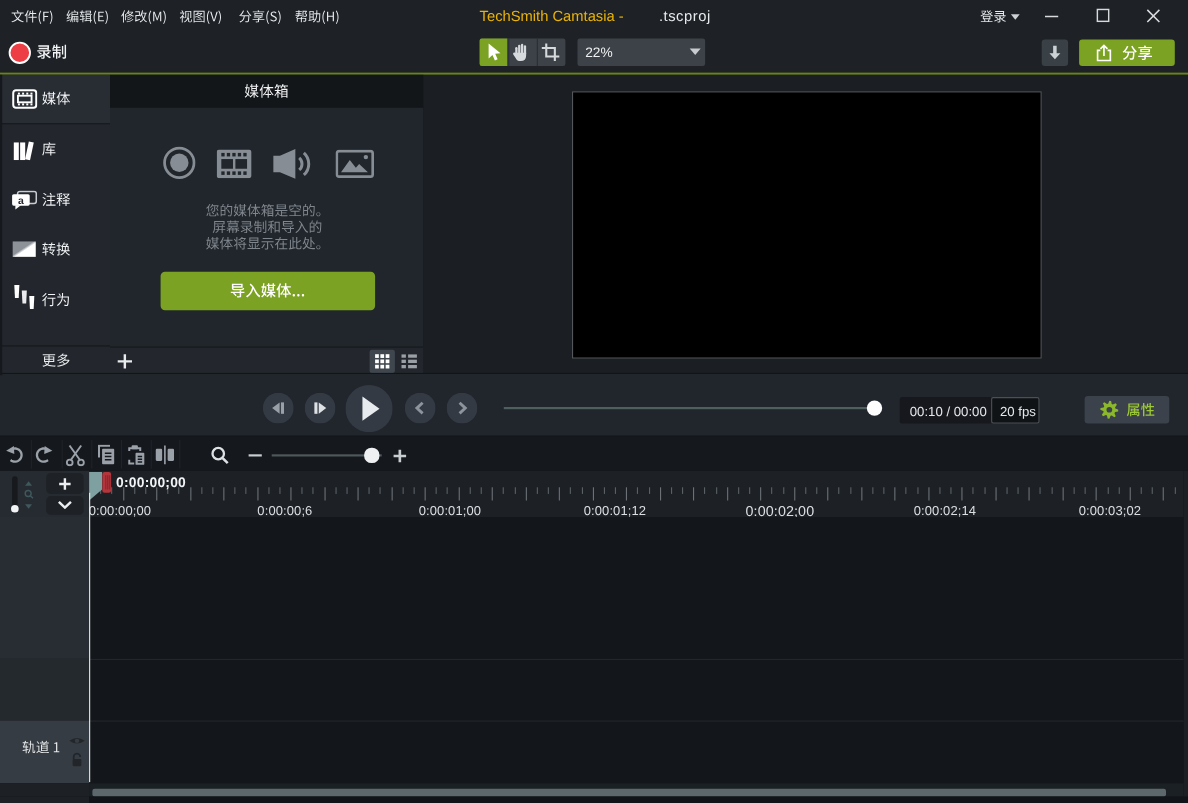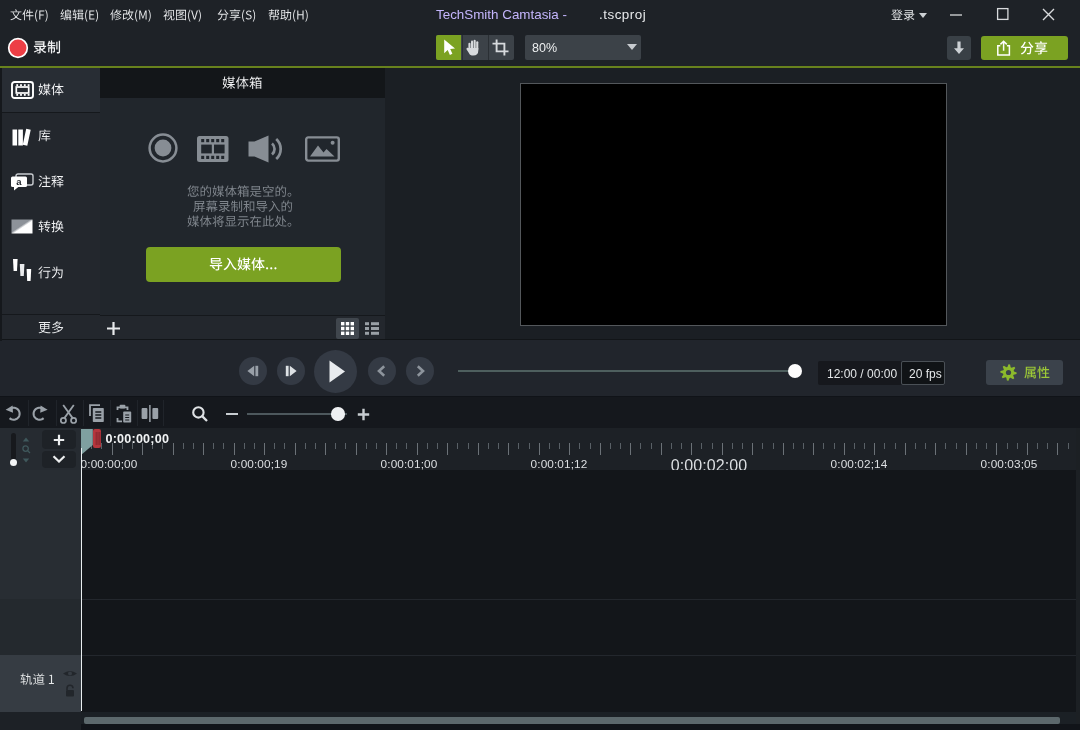--- a/index.html
+++ b/index.html
@@ -14,21 +14,21 @@
     </svg>
     <svg width="39" height="16" viewBox="0 0 39 16" style="position:absolute;left:163.0px;top:7.9px;overflow:visible">
       <path transform="translate(0,11.4) scale(0.012000)" fill="#e8eaec" d="M450 -791V-259H523V-725H832V-259H907V-791ZM154 -804C190 -765 229 -710 247 -673L308 -713C290 -748 250 -800 211 -838ZM637 -649V-454C637 -297 607 -106 354 25C369 37 393 65 402 81C552 2 631 -105 671 -214V-20C671 47 698 65 766 65H857C944 65 955 24 965 -133C946 -138 921 -148 902 -163C898 -19 893 8 858 8H777C749 8 741 0 741 -28V-276H690C705 -337 709 -397 709 -452V-649ZM63 -668V-599H305C247 -472 142 -347 39 -277C50 -263 68 -225 74 -204C113 -233 152 -269 190 -310V79H261V-352C296 -307 339 -250 359 -219L407 -279C388 -301 318 -381 280 -422C328 -490 369 -566 397 -644L357 -671L343 -668ZM1375.0 -279C1455.0 -262 1557.0 -227 1613.0 -199L1644.0 -250C1588.0 -276 1487.0 -309 1407.0 -325ZM1275.0 -152C1413.0 -135 1586.0 -95 1682.0 -61L1715.0 -117C1618.0 -149 1445.0 -188 1310.0 -203ZM1084.0 -796V80H1156.0V38H1842.0V80H1917.0V-796ZM1156.0 -29V-728H1842.0V-29ZM1414.0 -708C1364.0 -626 1278.0 -548 1192.0 -497C1208.0 -487 1234.0 -464 1245.0 -452C1275.0 -472 1306.0 -496 1337.0 -523C1367.0 -491 1404.0 -461 1444.0 -434C1359.0 -394 1263.0 -364 1174.0 -346C1187.0 -332 1203.0 -303 1210.0 -285C1308.0 -308 1413.0 -345 1508.0 -396C1591.0 -351 1686.0 -317 1781.0 -296C1790.0 -314 1809.0 -340 1823.0 -353C1735.0 -369 1647.0 -396 1569.0 -432C1644.0 -481 1707.0 -538 1749.0 -606L1706.0 -631L1695.0 -628H1436.0C1451.0 -647 1465.0 -666 1477.0 -686ZM1378.0 -563 1385.0 -570H1644.0C1608.0 -531 1560.0 -496 1506.0 -465C1455.0 -494 1411.0 -527 1378.0 -563ZM2239.0 196 2295.0 171C2209.0 29 2168.0 -141 2168.0 -311C2168.0 -480 2209.0 -649 2295.0 -792L2239.0 -818C2147.0 -668 2092.0 -507 2092.0 -311C2092.0 -114 2147.0 47 2239.0 196ZM2573.0 0H2680.0L2913.0 -733H2819.0L2701.0 -336C2676.0 -250 2658.0 -180 2630.0 -94H2626.0C2599.0 -180 2580.0 -250 2555.0 -336L2436.0 -733H2339.0ZM3012.0 196C3104.0 47 3159.0 -114 3159.0 -311C3159.0 -507 3104.0 -668 3012.0 -818L2955.0 -792C3041.0 -649 3084.0 -480 3084.0 -311C3084.0 -141 3041.0 29 2955.0 171Z"></path>
     </svg>
     <svg width="39" height="16" viewBox="0 0 39 16" style="position:absolute;left:216.5px;top:7.9px;overflow:visible">
       <path transform="translate(0,11.4) scale(0.012000)" fill="#e8eaec" d="M673 -822 604 -794C675 -646 795 -483 900 -393C915 -413 942 -441 961 -456C857 -534 735 -687 673 -822ZM324 -820C266 -667 164 -528 44 -442C62 -428 95 -399 108 -384C135 -406 161 -430 187 -457V-388H380C357 -218 302 -59 65 19C82 35 102 64 111 83C366 -9 432 -190 459 -388H731C720 -138 705 -40 680 -14C670 -4 658 -2 637 -2C614 -2 552 -2 487 -8C501 13 510 45 512 67C575 71 636 72 670 69C704 66 727 59 748 34C783 -5 796 -119 811 -426C812 -436 812 -462 812 -462H192C277 -553 352 -670 404 -798ZM1265.0 -567H1737.0V-477H1265.0ZM1190.0 -623V-421H1816.0V-623ZM1783.0 -361 1763.0 -360H1148.0V-299H1663.0C1600.0 -275 1526.0 -253 1460.0 -238L1459.0 -179H1054.0V-113H1459.0V1C1459.0 15 1454.0 19 1436.0 20C1418.0 21 1350.0 22 1281.0 19C1292.0 38 1303.0 62 1308.0 82C1398.0 82 1455.0 82 1490.0 73C1526.0 63 1538.0 45 1538.0 3V-113H1948.0V-179H1538.0V-204C1649.0 -232 1765.0 -273 1850.0 -321L1800.0 -364ZM1432.0 -833C1444.0 -809 1457.0 -780 1467.0 -753H1064.0V-688H1935.0V-753H1551.0C1540.0 -783 1524.0 -819 1507.0 -847ZM2239.0 196 2295.0 171C2209.0 29 2168.0 -141 2168.0 -311C2168.0 -480 2209.0 -649 2295.0 -792L2239.0 -818C2147.0 -668 2092.0 -507 2092.0 -311C2092.0 -114 2147.0 47 2239.0 196ZM2642.0 13C2795.0 13 2891.0 -79 2891.0 -195C2891.0 -304 2825.0 -354 2740.0 -391L2636.0 -436C2579.0 -460 2514.0 -487 2514.0 -559C2514.0 -624 2568.0 -665 2651.0 -665C2719.0 -665 2773.0 -639 2818.0 -597L2866.0 -656C2815.0 -709 2738.0 -746 2651.0 -746C2518.0 -746 2420.0 -665 2420.0 -552C2420.0 -445 2501.0 -393 2569.0 -364L2674.0 -318C2744.0 -287 2797.0 -263 2797.0 -187C2797.0 -116 2740.0 -68 2643.0 -68C2567.0 -68 2493.0 -104 2441.0 -159L2386.0 -95C2449.0 -29 2538.0 13 2642.0 13ZM3033.0 196C3125.0 47 3180.0 -114 3180.0 -311C3180.0 -507 3125.0 -668 3033.0 -818L2976.0 -792C3062.0 -649 3105.0 -480 3105.0 -311C3105.0 -141 3062.0 29 2976.0 171Z"></path>
     </svg>
     <svg width="41" height="16" viewBox="0 0 41 16" style="position:absolute;left:268.0px;top:7.9px;overflow:visible">
       <path transform="translate(0,11.4) scale(0.012000)" fill="#e8eaec" d="M274 -840V-761H66V-700H274V-627H87V-568H274V-544C274 -528 272 -510 266 -490H50V-429H237C206 -384 154 -340 69 -311C86 -297 110 -273 122 -257C231 -300 291 -366 322 -429H540V-490H344C348 -510 350 -528 350 -544V-568H513V-627H350V-700H534V-761H350V-840ZM584 -798V-303H656V-733H827C800 -690 767 -640 734 -596C822 -547 855 -502 855 -466C855 -445 848 -431 830 -423C818 -419 803 -416 788 -415C759 -413 723 -414 680 -418C692 -401 702 -374 704 -355C743 -351 786 -352 820 -355C840 -357 863 -363 880 -371C913 -389 930 -417 929 -461C929 -506 900 -554 814 -607C856 -657 900 -718 938 -770L886 -801L873 -798ZM150 -262V26H226V-194H458V78H536V-194H789V-58C789 -45 785 -41 768 -40C752 -40 693 -40 629 -41C639 -23 651 4 655 24C739 24 792 24 824 13C856 2 866 -19 866 -56V-262H536V-341H458V-262ZM1633.0 -840C1633.0 -763 1633.0 -686 1631.0 -613H1466.0V-542H1628.0C1614.0 -300 1563.0 -93 1371.0 26C1389.0 39 1414.0 64 1426.0 82C1630.0 -52 1685.0 -279 1700.0 -542H1856.0C1847.0 -176 1837.0 -42 1811.0 -11C1802.0 1 1791.0 4 1773.0 4C1752.0 4 1700.0 3 1643.0 -1C1656.0 19 1664.0 50 1666.0 71C1719.0 74 1773.0 75 1804.0 72C1836.0 69 1857.0 60 1876.0 33C1909.0 -10 1919.0 -153 1929.0 -576C1929.0 -585 1929.0 -613 1929.0 -613H1703.0C1706.0 -687 1706.0 -763 1706.0 -840ZM1034.0 -95 1048.0 -18C1168.0 -46 1336.0 -85 1494.0 -122L1488.0 -190L1433.0 -178V-791H1106.0V-109ZM1174.0 -123V-295H1362.0V-162ZM1174.0 -509H1362.0V-362H1174.0ZM1174.0 -576V-723H1362.0V-576ZM2239.0 196 2295.0 171C2209.0 29 2168.0 -141 2168.0 -311C2168.0 -480 2209.0 -649 2295.0 -792L2239.0 -818C2147.0 -668 2092.0 -507 2092.0 -311C2092.0 -114 2147.0 47 2239.0 196ZM2439.0 0H2531.0V-346H2873.0V0H2966.0V-733H2873.0V-426H2531.0V-733H2439.0ZM3165.0 196C3257.0 47 3312.0 -114 3312.0 -311C3312.0 -507 3257.0 -668 3165.0 -818L3108.0 -792C3194.0 -649 3237.0 -480 3237.0 -311C3237.0 -141 3194.0 29 3108.0 171Z"></path>
     </svg>
-    <div class="abs" style="left:436px;top:7px;font-size:13.4px;color:#c4b5fd">TechSmith Camtasia -</div>
+    <div class="abs" style="left:436px;top:7px;font-size:13.4px;color:#eab308">TechSmith Camtasia -</div>
     <div class="abs" style="left:599px;top:7px;font-size:13.4px;letter-spacing:0.5px;color:#e8eaec">.tscproj</div>
     <svg width="24" height="16" viewBox="0 0 24 16" style="position:absolute;left:891.0px;top:7.9px;overflow:visible">
       <path transform="translate(0,11.4) scale(0.012000)" fill="#e8eaec" d="M283 -352H700V-226H283ZM208 -415V-164H780V-415ZM880 -714C845 -677 788 -629 739 -592C715 -616 692 -641 671 -668C720 -702 778 -748 825 -791L767 -832C735 -796 683 -749 637 -714C609 -753 586 -795 567 -838L502 -816C543 -723 600 -635 669 -561H337C394 -624 443 -698 474 -780L425 -805L411 -802H101V-739H376C350 -689 315 -642 275 -599C243 -633 189 -672 143 -698L102 -657C147 -629 198 -588 230 -555C167 -498 95 -451 26 -422C41 -408 62 -382 72 -365C158 -406 247 -467 322 -545V-497H682V-547C752 -474 834 -414 921 -374C933 -394 955 -423 973 -437C905 -464 841 -504 783 -552C833 -587 890 -632 936 -674ZM651 -158C635 -114 605 -52 579 -9H346L408 -31C398 -65 373 -118 347 -156L279 -134C303 -96 327 -43 336 -9H60V56H941V-9H656C678 -47 702 -94 724 -138ZM1134.0 -317C1199.0 -281 1278.0 -224 1316.0 -186L1369.0 -238C1329.0 -276 1248.0 -329 1185.0 -363ZM1134.0 -784V-715H1740.0L1736.0 -623H1164.0V-554H1732.0L1726.0 -462H1067.0V-395H1461.0V-212C1316.0 -152 1165.0 -91 1068.0 -54L1108.0 13C1206.0 -29 1337.0 -85 1461.0 -140V-2C1461.0 12 1456.0 16 1440.0 17C1424.0 18 1368.0 18 1309.0 16C1319.0 35 1331.0 63 1335.0 82C1413.0 82 1464.0 82 1495.0 71C1527.0 60 1537.0 42 1537.0 -1V-236C1623.0 -106 1748.0 -9 1904.0 40C1914.0 20 1937.0 -9 1953.0 -25C1845.0 -54 1751.0 -107 1675.0 -177C1739.0 -216 1814.0 -272 1874.0 -323L1810.0 -370C1765.0 -325 1691.0 -266 1629.0 -224C1592.0 -266 1561.0 -314 1537.0 -365V-395H1940.0V-462H1804.0C1813.0 -565 1820.0 -688 1822.0 -784L1763.0 -788L1750.0 -784Z"></path>
     </svg>
     <div class="abs" style="left:919px;top:13px;width:0;height:0;border-left:4.5px solid transparent;border-right:4.5px solid transparent;border-top:5px solid #cdd1d4"></div>
     <svg style="position:absolute;left:948px;top:8px" width="16" height="14" viewBox="0 0 16 14">
       <line x1="2" y1="7" x2="14" y2="7" stroke="#d8dadc" stroke-width="1.3"></line>
     </svg>
     <svg style="position:absolute;left:996px;top:7px" width="14" height="14" viewBox="0 0 14 14">
       <rect x="1.6" y="1.6" width="10.3" height="10.8" fill="none" stroke="#d8dadc" stroke-width="1.3"></rect>
@@ -55,21 +55,21 @@
         <rect x="6.0" y="1.6" width="2.1" height="9" rx="1.05"></rect>
         <rect x="8.6" y="0.8" width="2.1" height="10" rx="1.05"></rect>
         <rect x="11.2" y="2.2" width="2.1" height="9" rx="1.05"></rect>
         <path d="M3.4,9 h9.9 v2.5 q0,5 -5,5 q-3.4,0 -4.4,-2.6 L1.6,10.6 q-0.6,-1.2 0.6,-1.8 q0.9,-0.4 1.2,0.2 z"></path>
       </g>
     </svg>
     <svg style="position:absolute;left:492px;top:39px" width="17" height="17" viewBox="0 0 17 17">
       <path d="M4.6,0.5 V12.4 H16.5 M0.5,4.6 H12.4 V16.5" fill="none" stroke="#d7dadd" stroke-width="1.9"></path>
     </svg>
     <div class="abs" style="left:525px;top:35px;width:116px;height:25px;background:#3c4248;border-radius:2px"></div>
-    <div class="abs" style="left:532px;top:40.5px;font-size:12.5px;color:#eef0f1">80%</div>
+    <div class="abs" style="left:532px;top:40.5px;font-size:12.5px;color:#eef0f1">22%</div>
     <div class="abs" style="left:627px;top:44px;width:0;height:0;border-left:5px solid transparent;border-right:5px solid transparent;border-top:6px solid #c8ccd0"></div>
     <div class="abs" style="left:947px;top:36px;width:24px;height:24px;background:#394046;border-radius:3px"></div>
     <svg style="position:absolute;left:952px;top:40px" width="14" height="16" viewBox="0 0 14 16">
       <path d="M5.4,1.5 h3.2 v6.8 h3.4 l-5,5.6 -5,-5.6 h3.4 z" fill="#ccd1d5"></path>
     </svg>
     <div class="abs" style="left:981px;top:36px;width:87px;height:24px;background:#7ba222;border-radius:3px"></div>
     <svg style="position:absolute;left:994px;top:39px" width="20" height="19" viewBox="0 0 20 19">
       <path d="M6.3,6.8 H3.8 V16 H15.4 V6.8 H12.9" fill="none" stroke="#ffffff" stroke-width="1.5"></path>
       <path d="M9.6,11.8 V2.6 M6.4,5.4 L9.6,2.2 L12.8,5.4" fill="none" stroke="#ffffff" stroke-width="1.5"></path>
     </svg>
@@ -229,21 +229,21 @@
       <circle cx="14" cy="14" r="14" fill="#343a44"></circle>
       <path d="M16.2,9.2 L11,14 L16.2,18.8" fill="none" stroke="#8d949c" stroke-width="2.6"></path>
     </svg>
     <svg style="position:absolute;left:406px;top:357px" width="28" height="28" viewBox="0 0 28 28">
       <circle cx="14" cy="14" r="14" fill="#343a44"></circle>
       <path d="M11.8,9.2 L17,14 L11.8,18.8" fill="none" stroke="#8d949c" stroke-width="2.6"></path>
     </svg>
     <div class="abs" style="left:458px;top:370px;width:340px;height:2px;background:#4e5f5e"></div>
     <div class="abs" style="left:788px;top:364px;width:14px;height:14px;border-radius:50%;background:#fdfdfd"></div>
     <div class="abs" style="left:818px;top:361px;width:83px;height:24px;background:#16181d;border-radius:2px 0 0 2px"></div>
-    <div class="abs" style="left:827px;top:366.5px;font-size:12px;color:#e4e7e9">12:00 / 00:00</div>
+    <div class="abs" style="left:827px;top:366.5px;font-size:12px;color:#e4e7e9">00:10 / 00:00</div>
     <div class="abs" style="left:901px;top:361px;width:44px;height:24px;background:#101316;border:1px solid #4a5056;border-radius:2px"></div>
     <div class="abs" style="left:909px;top:366.5px;font-size:12px;color:#e4e7e9">20 fps</div>
     <div class="abs" style="left:986px;top:360px;width:77px;height:25px;background:#3b424b;border-radius:3px"></div>
     <svg style="position:absolute;left:1000px;top:364px" width="17" height="17" viewBox="0 0 17 17">
       <polygon points="16.70,8.50 16.54,10.10 13.67,10.64 13.16,11.61 14.30,14.30 13.06,15.32 10.64,13.67 9.59,13.99 8.50,16.70 6.90,16.54 6.36,13.67 5.39,13.16 2.70,14.30 1.68,13.06 3.33,10.64 3.01,9.59 0.30,8.50 0.46,6.90 3.33,6.36 3.84,5.39 2.70,2.70 3.94,1.68 6.36,3.33 7.41,3.01 8.50,0.30 10.10,0.46 10.64,3.33 11.61,3.84 14.30,2.70 15.32,3.94 13.67,6.36 13.99,7.41" fill="#8cb92c"></polygon>
       <circle cx="8.5" cy="8.5" r="2.6" fill="#3b424b"></circle>
     </svg>
     <svg width="26" height="17" viewBox="0 0 26 17" style="position:absolute;left:1024.0px;top:364.8px;overflow:visible">
       <path transform="translate(0,12.3) scale(0.013000)" fill="#9dc937" d="M228 -728H798V-654H228ZM135 -802V-508C135 -348 126 -125 29 31C52 40 94 64 111 79C213 -85 228 -336 228 -508V-580H893V-802ZM381 -370H533V-309H381ZM619 -370H775V-309H619ZM799 -564C680 -540 459 -527 278 -525C286 -509 294 -482 296 -465C371 -465 453 -468 533 -472V-426H296V-253H533V-204H256V85H343V-140H533V-70L374 -65L380 4L721 -15L735 19L725 18C734 37 744 63 748 83C807 83 849 83 875 72C902 61 908 44 908 6V-204H619V-253H863V-426H619V-478C706 -485 789 -495 854 -509ZM669 -113 690 -76 619 -73V-140H821V6C821 16 818 18 807 19L768 20L797 10C784 -26 752 -85 724 -128ZM1073.0 -653C1066.0 -571 1048.0 -460 1023.0 -393L1095.0 -368C1120.0 -443 1138.0 -560 1143.0 -643ZM1336.0 -40V50H1955.0V-40H1710.0V-269H1906.0V-357H1710.0V-547H1928.0V-636H1710.0V-840H1615.0V-636H1510.0C1523.0 -684 1533.0 -734 1541.0 -784L1448.0 -798C1435.0 -704 1413.0 -609 1382.0 -531C1368.0 -574 1342.0 -635 1316.0 -681L1257.0 -656V-844H1162.0V83H1257.0V-641C1282.0 -588 1307.0 -524 1316.0 -483L1372.0 -510C1361.0 -484 1349.0 -461 1336.0 -441C1359.0 -432 1402.0 -411 1420.0 -398C1444.0 -439 1466.0 -490 1485.0 -547H1615.0V-357H1411.0V-269H1615.0V-40Z"></path>
     </svg>
@@ -403,26 +403,26 @@
     <div class="abs" style="left:986.1px;top:443px;width:1px;height:6px;background:#596066"></div>
     <div class="abs" style="left:996.3px;top:443px;width:1px;height:11.5px;background:#6b7177"></div>
     <div class="abs" style="left:1006.5px;top:443px;width:1px;height:6px;background:#596066"></div>
     <div class="abs" style="left:1016.6px;top:443px;width:1px;height:6px;background:#596066"></div>
     <div class="abs" style="left:1026.8px;top:443px;width:1px;height:11.5px;background:#6b7177"></div>
     <div class="abs" style="left:1037.0px;top:443px;width:1px;height:6px;background:#596066"></div>
     <div class="abs" style="left:1047.1px;top:443px;width:1px;height:6px;background:#596066"></div>
     <div class="abs" style="left:1057.3px;top:443px;width:1px;height:11.5px;background:#6b7177"></div>
     <div class="abs" style="left:1067.5px;top:443px;width:1px;height:6px;background:#596066"></div>
     <div class="abs" style="left:109px;top:456.5px;transform:translateX(-50%);font-size:11.8px;letter-spacing:0.1px;color:#dcdfe2;white-space:nowrap">0:00:00;00</div>
-    <div class="abs" style="left:259px;top:456.5px;transform:translateX(-50%);font-size:11.8px;letter-spacing:0.1px;color:#dcdfe2;white-space:nowrap">0:00:00;19</div>
+    <div class="abs" style="left:259px;top:456.5px;transform:translateX(-50%);font-size:11.8px;letter-spacing:0.1px;color:#dcdfe2;white-space:nowrap">0:00:00;6</div>
     <div class="abs" style="left:409px;top:456.5px;transform:translateX(-50%);font-size:11.8px;letter-spacing:0.1px;color:#dcdfe2;white-space:nowrap">0:00:01;00</div>
     <div class="abs" style="left:559px;top:456.5px;transform:translateX(-50%);font-size:11.8px;letter-spacing:0.1px;color:#dcdfe2;white-space:nowrap">0:00:01;12</div>
-    <div class="abs" style="left:709px;top:456.5px;transform:translateX(-50%);font-size:16px;letter-spacing:0.1px;color:#dcdfe2;white-space:nowrap">0:00:02;00</div>
+    <div class="abs" style="left:709px;top:456.5px;transform:translateX(-50%);font-size:13px;letter-spacing:0.1px;color:#dcdfe2;white-space:nowrap">0:00:02;00</div>
     <div class="abs" style="left:859px;top:456.5px;transform:translateX(-50%);font-size:11.8px;letter-spacing:0.1px;color:#dcdfe2;white-space:nowrap">0:00:02;14</div>
-    <div class="abs" style="left:1009px;top:456.5px;transform:translateX(-50%);font-size:11.8px;letter-spacing:0.1px;color:#dcdfe2;white-space:nowrap">0:00:03;05</div>
+    <div class="abs" style="left:1009px;top:456.5px;transform:translateX(-50%);font-size:11.8px;letter-spacing:0.1px;color:#dcdfe2;white-space:nowrap">0:00:03;02</div>
     <svg style="position:absolute;left:80px;top:428px" width="22" height="30" viewBox="0 0 22 30">
       <path d="M1,1 L12.8,1 L12.8,17 L1,27 Z" fill="#7fa0a0"></path>
     </svg>
     <div class="abs" style="left:93px;top:429px;width:8px;height:18.5px;background:#b5353c;border-radius:2px"></div>
     <svg style="position:absolute;left:93.5px;top:429px" width="8" height="19" viewBox="0 0 8 19">
       <path d="M2.2,3 V16 M4,3 V16 M5.8,3 V16" stroke="#7e252b" stroke-width="0.9"></path>
     </svg>
     <div class="abs" style="left:105.5px;top:431.5px;font-size:12.6px;font-weight:bold;letter-spacing:0.2px;color:#f2f4f5">0:00:00;00</div>
     <div class="abs" style="left:0;top:470px;width:81px;height:129px;background:#282d33"></div>
     <div class="abs" style="left:0;top:599px;width:81px;height:56px;background:#24292e"></div>

